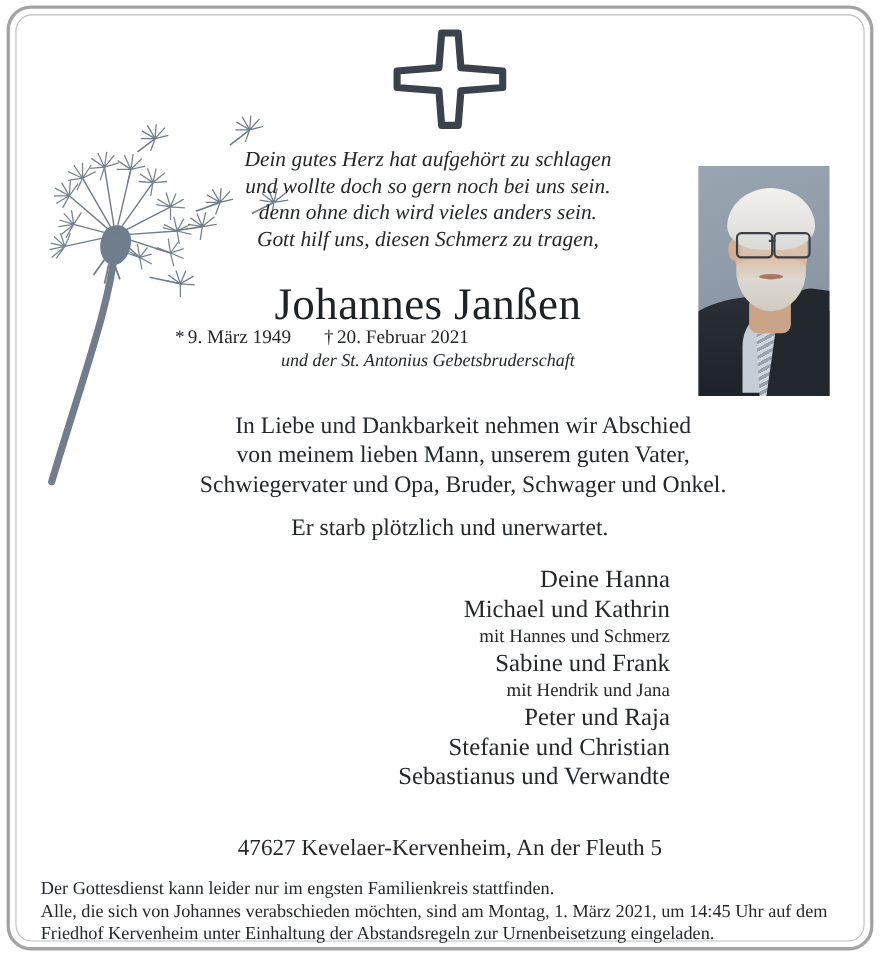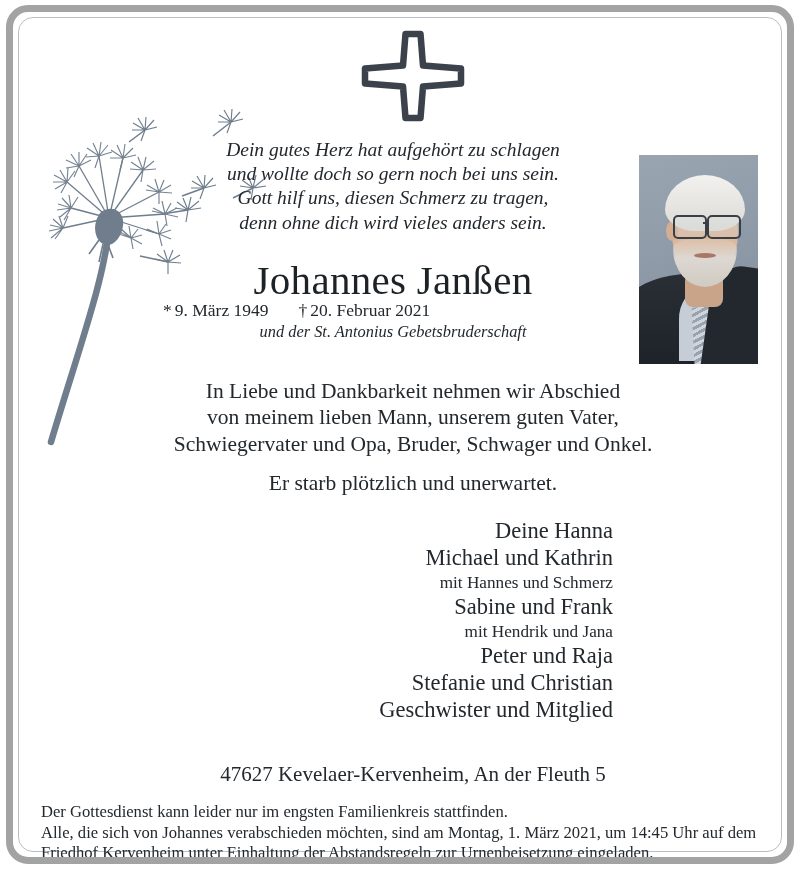--- a/index.html
+++ b/index.html
@@ -15,21 +15,21 @@
     overflow: hidden;
   }
 
   .notice-frame {
     position: absolute;
     left: 6px;
     top: 5px;
     width: 788px;
     height: 859px;
     box-sizing: border-box;
-    border: 7px solid #a3a3a3;
+    border: 3px solid #a3a3a3;
     border-radius: 22px;
     background: #ffffff;
   }
   .notice-inner-rule {
     position: absolute;
     left: 5px;
     top: 5px;
     right: 5px;
     bottom: 5px;
     box-sizing: border-box;
@@ -246,21 +246,21 @@
     width: 480px;
     text-align: center;
     font-style: italic;
     font-size: 16.4px;
     line-height: 19.6px;
     color: #23282d;
   }
 
   .farewell {
     position: absolute;
-    left: 60px;
+    left: 72px;
     top: 366px;
     width: 680px;
     text-align: center;
     font-size: 21.5px;
     line-height: 26.4px;
     color: #23282d;
   }
 
   .sudden {
     position: absolute;
@@ -431,22 +431,22 @@
       <div class="ph-glasses">
         <div class="lens l"></div>
         <div class="lens r"></div>
         <div class="bridge"></div>
       </div>
     </div>
 
     <div class="poem">
       <div>Dein gutes Herz hat aufgehört zu schlagen</div>
       <div>und wollte doch so gern noch bei uns sein.</div>
+      <div>denn ohne dich wird vieles anders sein.</div>
       <div>Gott hilf uns, diesen Schmerz zu tragen,</div>
-      <div>denn ohne dich wird vieles anders sein.</div>
     </div>
 
     <div class="name">Johannes Janßen</div>
 
     <div class="dates">
       <span class="sym">*</span><span>9. März 1949</span><span class="gap"></span><span class="sym">†</span><span>20. Februar 2021</span>
     </div>
 
     <div class="membership">
       <div>und der St. Antonius Gebetsbruderschaft</div>
@@ -461,21 +461,21 @@
     <div class="sudden">Er starb plötzlich und unerwartet.</div>
 
     <div class="family">
       <div class="fam-major">Deine Hanna</div>
       <div class="fam-major">Michael und Kathrin</div>
       <div class="fam-minor">mit Hannes und Schmerz</div>
       <div class="fam-major">Sabine und Frank</div>
       <div class="fam-minor">mit Hendrik und Jana</div>
       <div class="fam-major">Peter und Raja</div>
       <div class="fam-major">Stefanie und Christian</div>
-      <div class="fam-major">Geschwister und Mitglied</div>
+      <div class="fam-major">Sebastianus und Verwandte</div>
     </div>
 
     <div class="address">47627 Kevelaer-Kervenheim, An der Fleuth 5</div>
 
     <div class="service-note">
       <div>Der Gottesdienst kann leider nur im engsten Familienkreis stattfinden.</div>
       <div>Alle, die sich von Johannes verabschieden möchten, sind am Montag, 1. März 2021, um 14:45 Uhr auf dem</div>
       <div>Friedhof Kervenheim unter Einhaltung der Abstandsregeln zur Urnenbeisetzung eingeladen.</div>
     </div>
 

